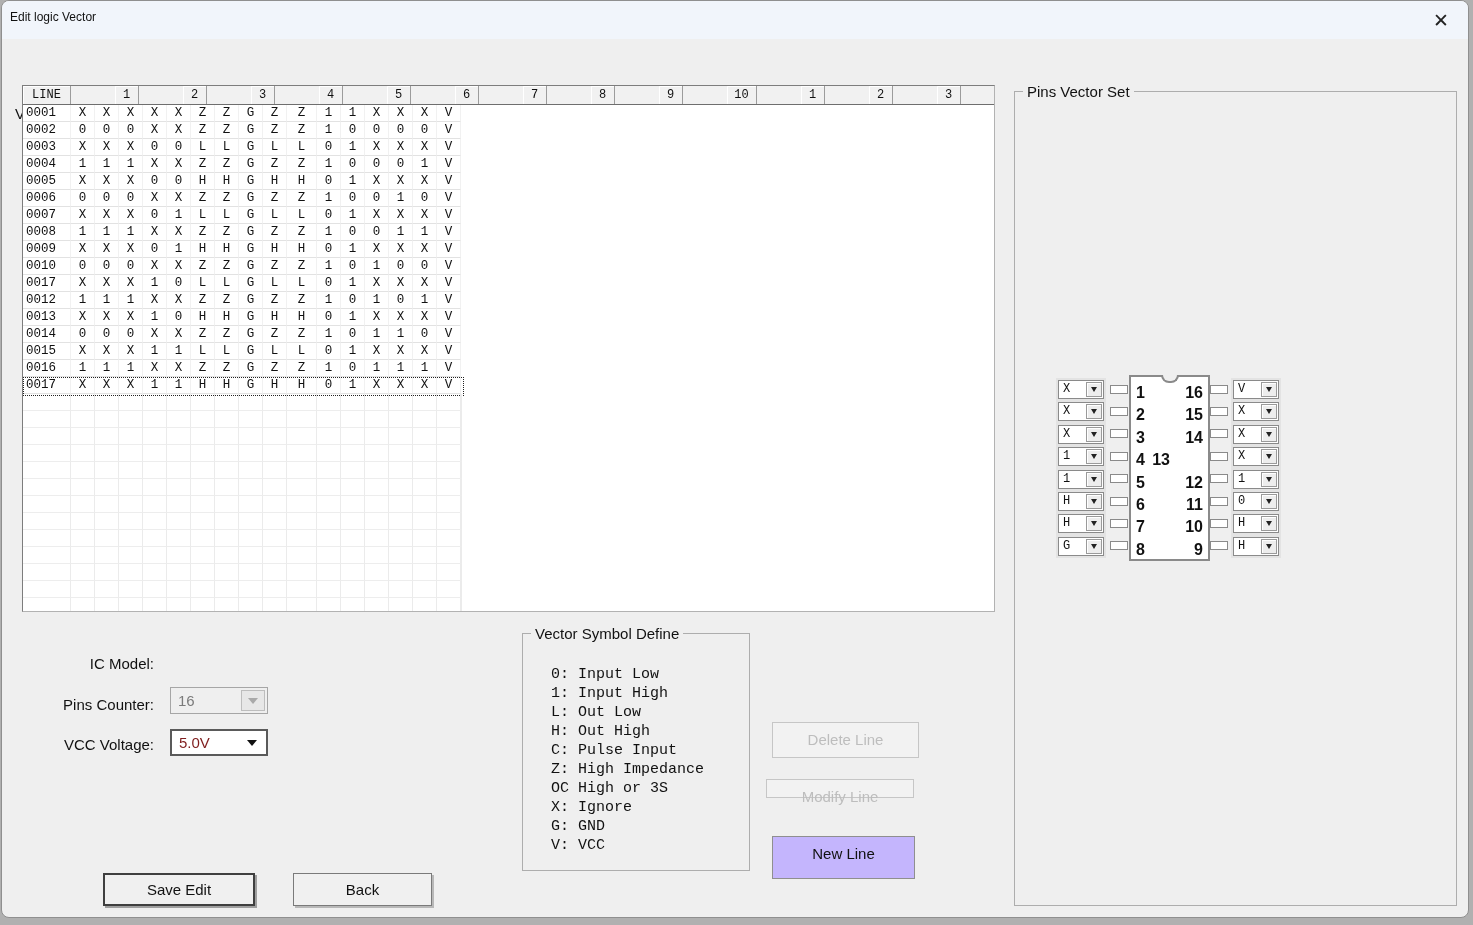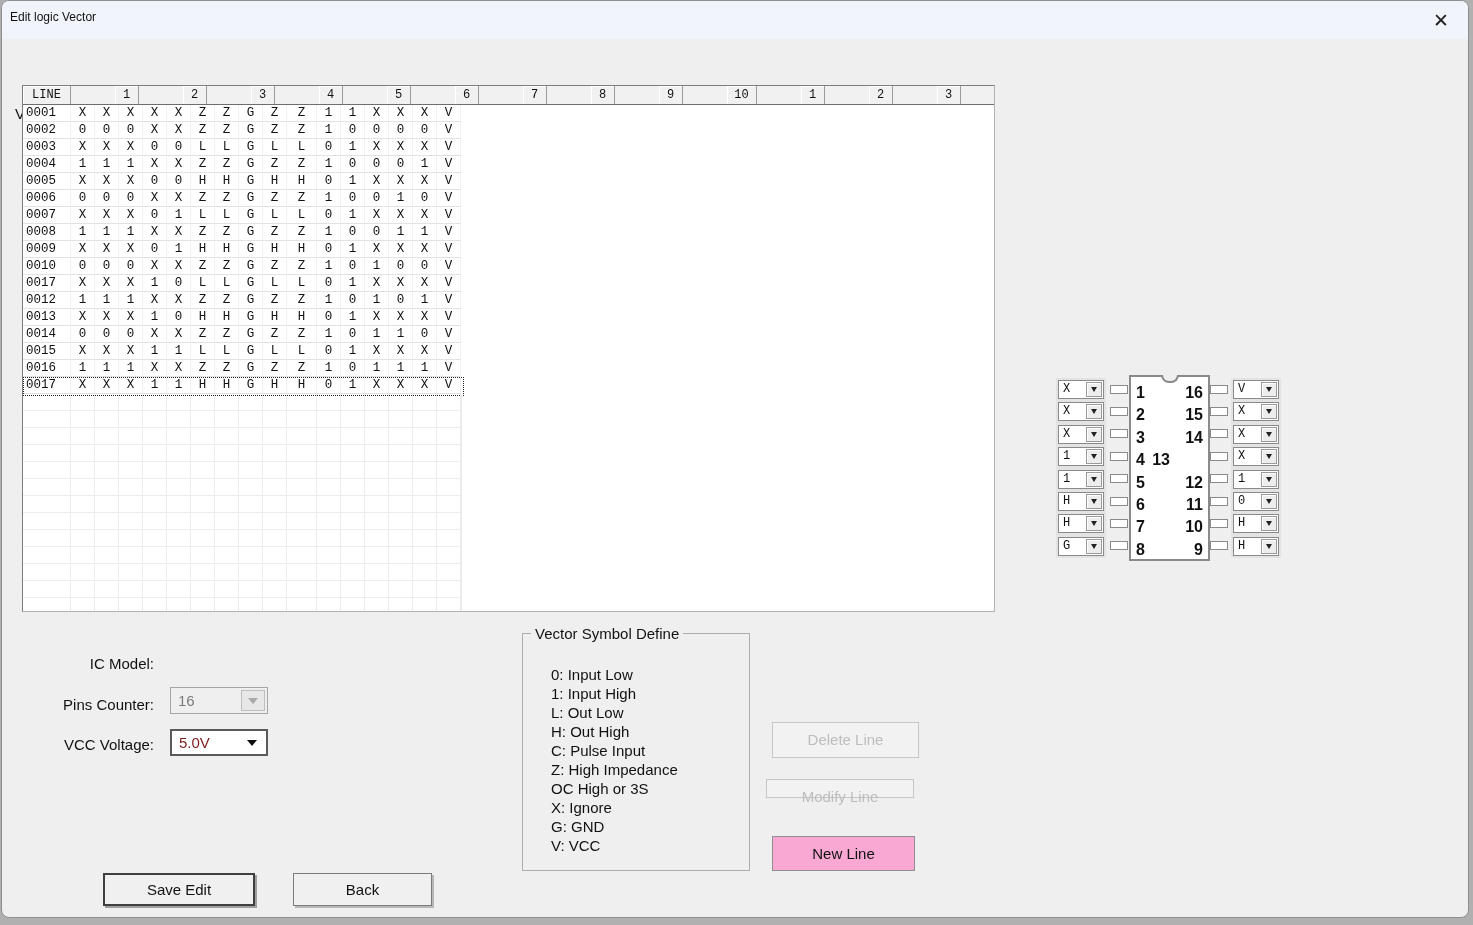--- a/index.html
+++ b/index.html
@@ -52,30 +52,30 @@
   #vcc-combo .val { color:#7f1d1d; top:3px; }
   #vcc-combo .btn { background:#fff; border:none; }
   #vcc-combo .tri { border-top-color:#111; }
 
   
   .groupbox { position:absolute; border:1px solid #adadad; }
   .groupbox > .gb-title { position:absolute; top:-9px; left:8px; background:#efefef;
            padding:0 4px; font-size:15px; color:#111; }
   #symbol-group { left:520px; top:632px; width:228px; height:238px; }
   #symbol-group .sym-line { margin-left:28px; font-size:15px; color:#111; line-height:19px; }
-  #symbol-lines { padding-top:31px; }
+  #symbol-lines { padding-top:31px;font-family:Liberation Mono, monospace; }
   #pins-group { left:1012px; top:90px; width:443px; height:815px; }
 
   
   .btn { position:absolute; background:#f2f2f2; border:1px solid #c6c6c6; font-size:15px;
          text-align:center; font-family:"Liberation Sans", sans-serif; color:#bdbdbd; }
   #delete-btn { left:770px; top:721px; width:147px; height:36px; line-height:34px; }
   #modify-btn { left:764px; top:778px; width:148px; height:19px; line-height:34px; }
-  #newline-btn { left:770px; top:835px; width:143px; height:35px; line-height:33px;
-         color:#111; border-color:#8f8f8f; background:#f9a8d4; }
+  #newline-btn { left:770px; top:835px; width:143px; height:43px; line-height:33px;
+         color:#111; border-color:#8f8f8f; background:#c4b5fd; }
   #save-btn { left:101px; top:872px; width:152px; height:33px; line-height:29px; color:#111;
          border:2px solid #3f3f3f; background:#f0f0f0; box-shadow:2px 2px 0 #9f9f9f; }
   #back-btn { left:291px; top:872px; width:139px; height:33px; line-height:31px; color:#111;
          border:1px solid #7a7a7a; background:#f0f0f0; box-shadow:2px 2px 0 #b8b8b8; }
 
   
   #chip-body { position:absolute; left:1127px; top:374px; width:81px; height:186px;
          background:#fff; border:2px solid #8a8a8a; }
   #chip-notch { position:absolute; left:1159px; top:374px; width:18px; height:8px;
          background:#efefef; border:2px solid #8a8a8a; border-top:none;
@@ -762,20 +762,23 @@
       <div class="sym-line">V: VCC</div>
     </div>
   </div>
 
   <div class="btn" id="delete-btn">Delete Line</div>
   <div class="btn" id="modify-btn">Modify Line</div>
   <div class="btn" id="newline-btn">New Line</div>
   <div class="btn" id="save-btn">Save Edit</div>
   <div class="btn" id="back-btn">Back</div>
 
+  <div class="groupbox" id="pins-group">
+    <span class="gb-title">Pins Vector Set</span>
+  </div>
 
   <div id="chip-body"></div>
   <div id="chip-notch"></div>
   <div id="chip-pins">
       <div class="combo" style="left: 1056px; top: 379px;">
         <span class="cval">X</span>
         <span class="cbtn">
           <span class="ctri"></span>
         </span>
       </div>

